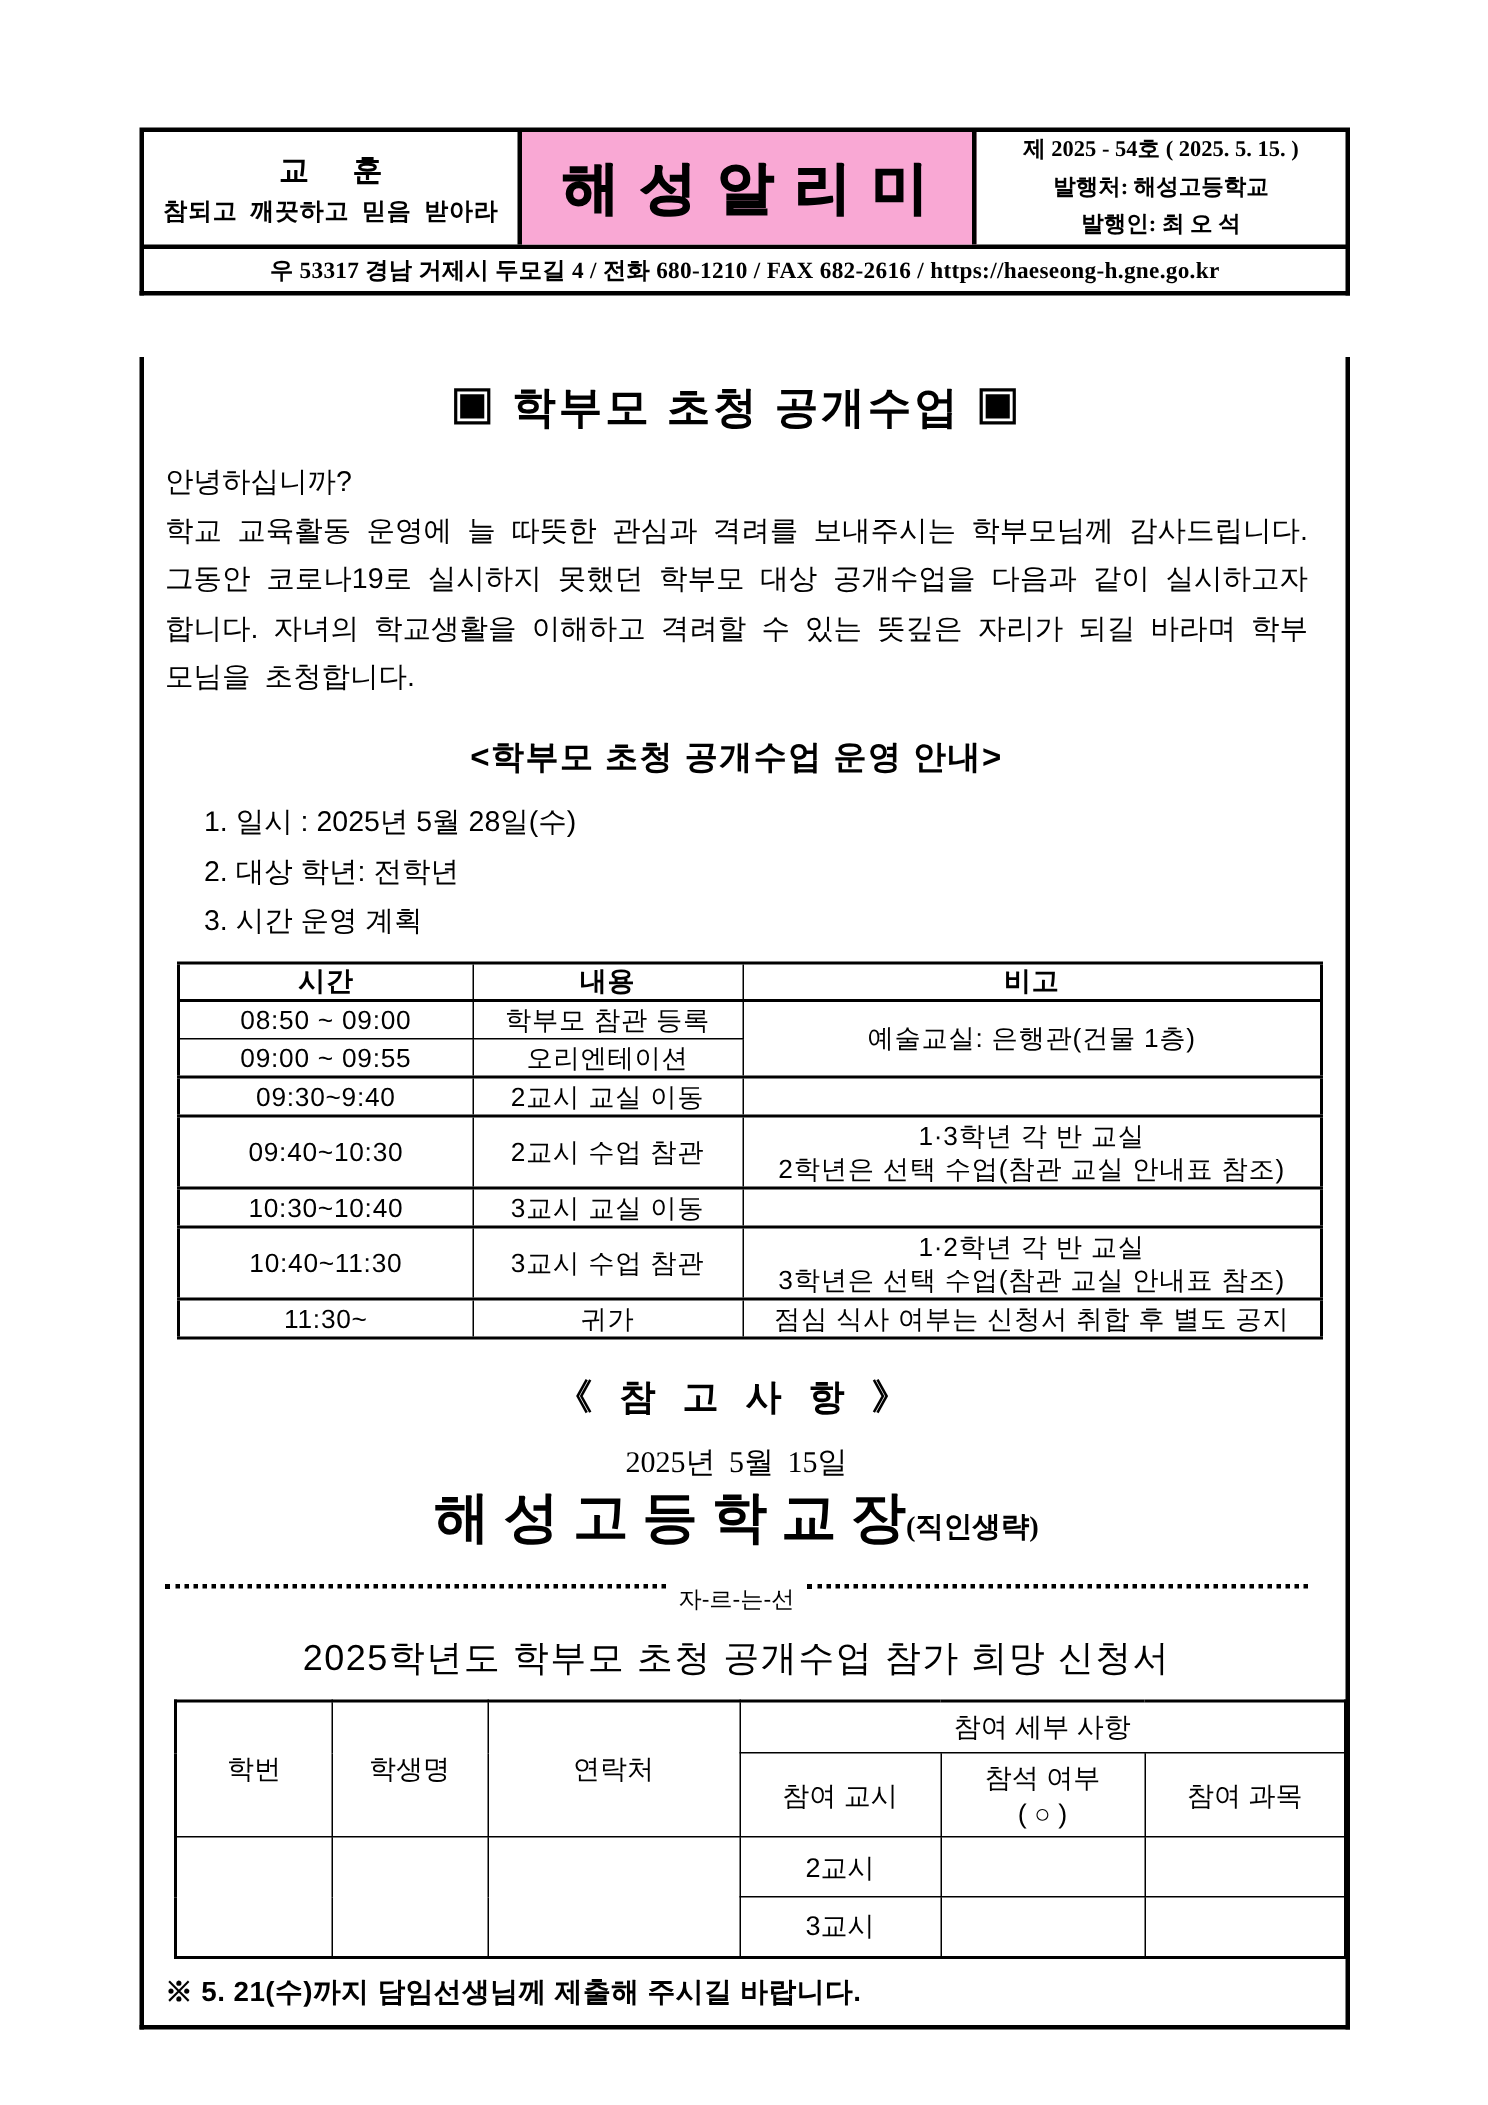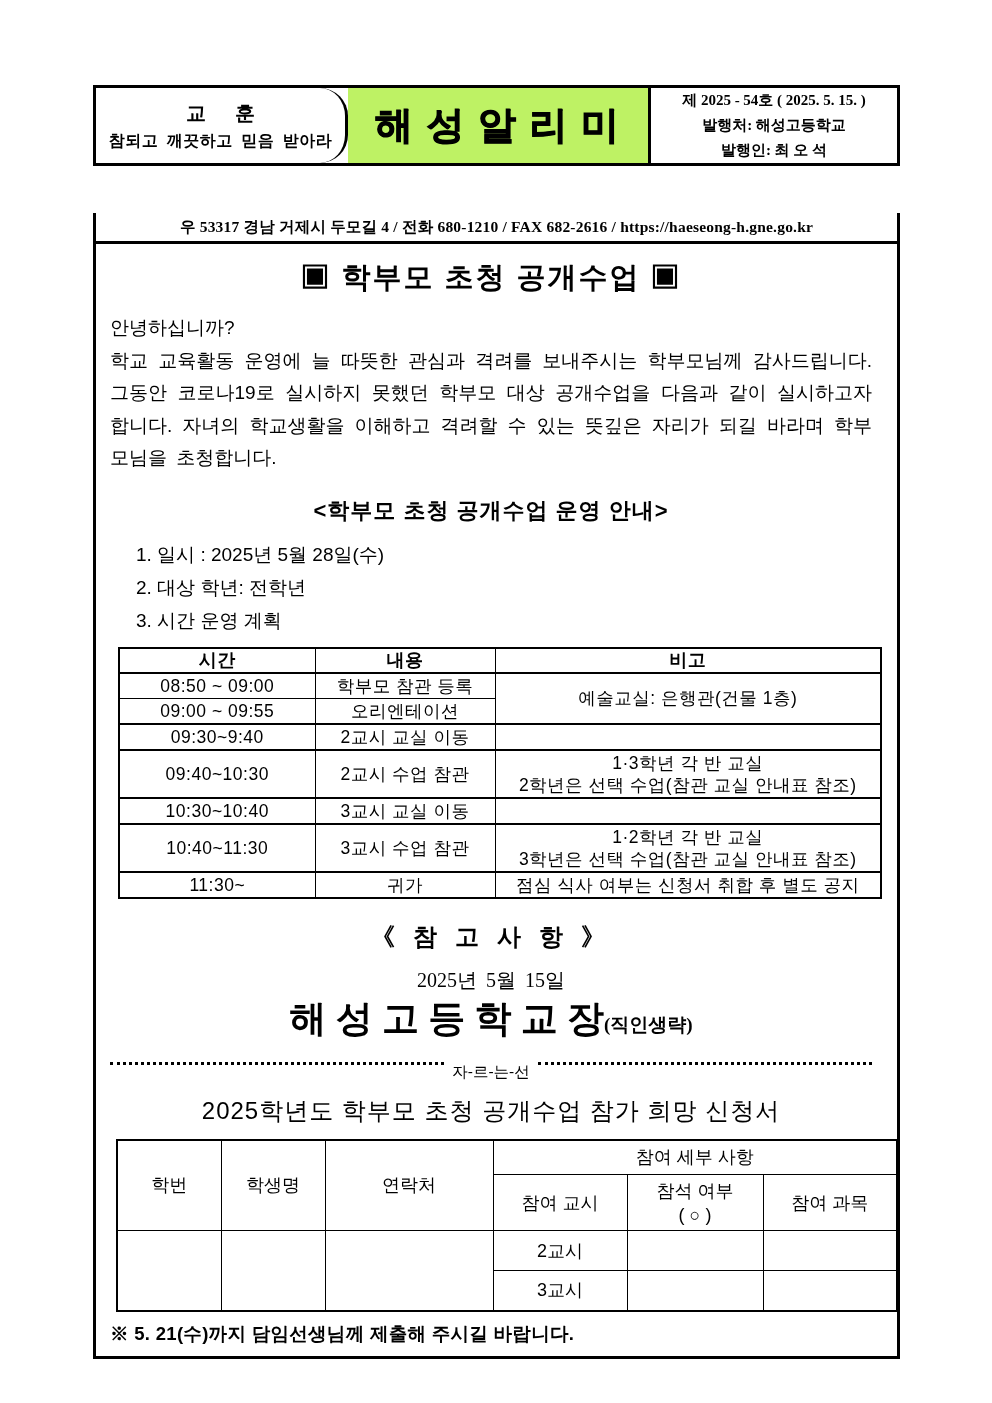--- a/index.html
+++ b/index.html
@@ -10,46 +10,45 @@
     font-family: "Liberation Sans", sans-serif;
     position: relative;
   }
   .page { position: absolute; left: 93px; top: 85px; width: 807px; }
 
   
   .masthead { display: flex; border: 3px solid #000; height: 81px; }
   .m-motto {
     width: 252px; border-right: 3px solid #000;
     display: flex; flex-direction: column; justify-content: center; align-items: center;
-    font-family: "Liberation Serif", serif; font-weight: bold; gap: 4px; border-radius: 28px;
+    font-family: "Liberation Serif", serif; font-weight: bold; gap: 4px;
   }
   .m-motto-label { font-size: 20px; letter-spacing: 12px; text-indent: 12px; }
   .m-motto-text  { font-size: 16px; letter-spacing: 0.5px; word-spacing: 4px; }
   .m-titlebox {
     width: 303px; border-right: 3px solid #000;
     display: flex; align-items: center; justify-content: center;
     font-family: "Liberation Serif", serif; font-weight: 900; font-size: 38px;
     letter-spacing: 2px; -webkit-text-stroke: 1px #000;
   }
   .m-info {
     flex: 1; display: flex; flex-direction: column; justify-content: center; align-items: center;
     font-family: "Liberation Serif", serif; font-weight: bold; font-size: 15px; line-height: 25px;
   }
 
   
   .addressbar {
     border: 3px solid #000; border-top: none; height: 31px;
     display: flex; align-items: center; justify-content: center;
     font-family: "Liberation Serif", serif; font-weight: bold; font-size: 15.5px;
     letter-spacing: 0.2px;
-    margin-top: 47px;
   }
 
   
-  .mainbox { border: 3px solid #000; border-top: none; padding: 6px 25px 10px 14px; }
+  .mainbox { border: 3px solid #000; border-top: none; padding: 6px 25px 10px 14px; margin-top: 41px; }
 
   .notice-title {
     text-align: center; font-size: 29px; font-weight: bold; letter-spacing: 2px; margin-top: 8px;
   }
   .bodytext { margin-top: 14px; font-size: 19px; line-height: 32.5px; }
   .para-justify { text-align: justify; word-break: break-all; word-spacing: 4px; }
 
   .section-heading {
     text-align: center; font-size: 22px; font-weight: 600; letter-spacing: 1px; margin-top: 21px;
   }
@@ -111,21 +110,21 @@
 </head>
 <body>
 
 <div class="page">
 
   <div class="masthead">
     <div class="m-motto">
       <div class="m-motto-label">교 훈</div>
       <div class="m-motto-text">참되고 깨끗하고 믿음 받아라</div>
     </div>
-    <div class="m-titlebox" style="background: #bef264;">
+    <div class="m-titlebox" style="background: #f9a8d4;">
       <span>해 성 알 리 미</span>
     </div>
     <div class="m-info">
       <div>제 2025 - 54호 ( 2025. 5. 15. )</div>
       <div>발행처: 해성고등학교</div>
       <div>발행인: 최 오 석</div>
     </div>
   </div>
 
   <div class="addressbar">

